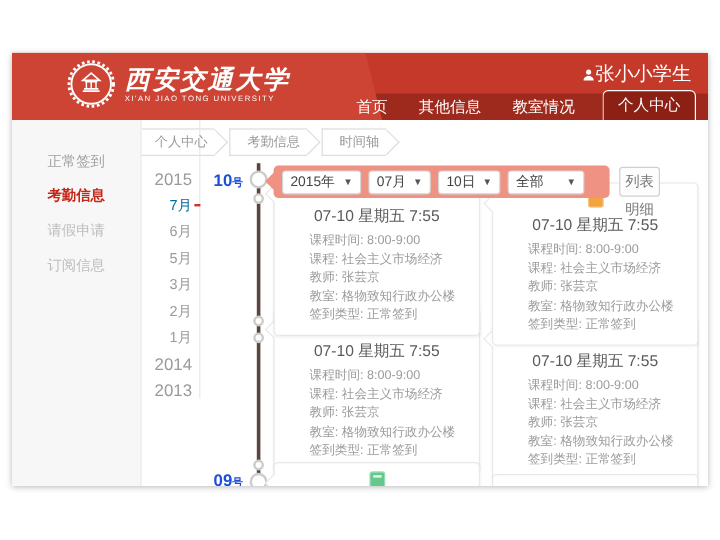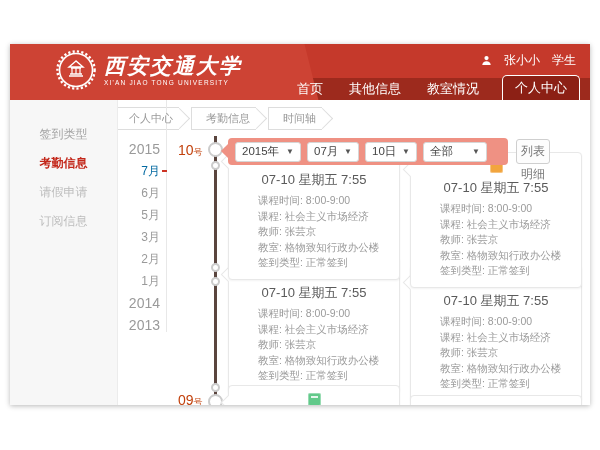--- a/index.html
+++ b/index.html
@@ -16,21 +16,21 @@
   .header-band { position:absolute; left:-26px; top:-2px; width:320px; height:62px;
                  background:#cd4334; transform:skewX(14deg); transform-origin:top left; }
   .brand { position:absolute; left:46px; top:6px; display:flex; align-items:center; color:#fff; }
   .logo { width:40px; height:40px; flex:0 0 auto; }
   .brand-text { margin-left:8px; display:flex; align-items:flex-end; }
   .uni-cn { font-family:"DejaVu Serif", serif; font-style:italic; font-weight:bold;
             font-size:21px; letter-spacing:2px; line-height:1; }
   .uni-en { font-size:6.5px; letter-spacing:1.2px; margin-top:3px; }
   .app-title { font-size:16px; font-weight:bold; margin-left:12px; margin-bottom:6px; letter-spacing:2px; }
   .userbox { position:absolute; right:14px; top:8px; display:flex; align-items:center;
-             gap:12px; color:#fff; font-size:12px; }
+             gap:0; color:#fff; font-size:16px; }
   .nav { position:absolute; right:6px; bottom:0; display:flex; align-items:flex-end; }
   .nav-item { color:#fff; font-size:13px; line-height:22px; padding:0 13px; cursor:pointer; }
   .nav-tab { color:#fff; font-size:13px; line-height:24px; padding:0 12px; margin-left:10px; margin-right:4px;
              background:#8c2015; border:1px solid #fff; border-bottom:none;
              border-radius:5px 5px 0 0; cursor:pointer; }
 
   
   .crumbs { position:absolute; left:104px; top:63px; display:flex; }
   .crumb { position:relative; background:#fff; border:1px solid #ddd; border-right:none;
            font-size:11px; color:#999; padding:3px 6px 3px 14px; margin-right:12px; }
@@ -53,21 +53,21 @@
   .yn.year { font-size:14px; line-height:22px; }
   .yn.month { font-size:12px; line-height:22px; }
   .yn.active { color:#0369a1; position:relative; }
   .yn.active .tick { position:absolute; right:-7px; top:10px; width:5px; height:2px; background:#cc3324; }
 
   
   .tl-line { position:absolute; left:204px; top:92px; bottom:0; width:3px; background:#5a453e; }
   .tl-node { position:absolute; background:#fff; border:2px solid #cccccc; border-radius:50%; }
   .tl-node.big { width:15px; height:15px; left:198px; }
   .tl-node.small { width:9px; height:9px; left:201px; }
-  .day-label { position:absolute; left:168px; color:#c2410c; font-size:14px; }
+  .day-label { position:absolute; left:168px; color:#1d4ed8; font-size:14px;font-weight:bold; }
   .day-label .suffix { font-size:9px; }
 
   
   .filterbar { position:absolute; left:218px; top:94px; width:280px; height:27px;
                background:#ef9183; border-radius:4px; display:flex; align-items:center;
                padding:0 7px; gap:6px; z-index:20; }
   .filterbar::before { content:""; position:absolute; left:-5px; top:8px; width:10px; height:10px;
                        background:#ef9183; transform:rotate(45deg); }
   .fselect { background:#fff; border:1px solid #d6d6d6; border-radius:3px; height:20px;
              display:flex; align-items:center; justify-content:space-between;
@@ -137,21 +137,21 @@
       </div>
     </div>
 
     <div class="crumbs">
       <div class="crumb"><span>个人中心</span></div>
       <div class="crumb"><span>考勤信息</span></div>
       <div class="crumb"><span>时间轴</span></div>
     </div>
 
     <div class="sidebar">
-      <div class="side-item">签到类型</div>
+      <div class="side-item">正常签到</div>
       <div class="side-item active">考勤信息</div>
       <div class="side-item dim">请假申请</div>
       <div class="side-item dim">订阅信息</div>
     </div>
 
     <div class="yearnav">
       <span class="yn year">2015</span>
       <span class="yn month active"><span>7月</span><span class="tick"></span></span>
       <span class="yn month">6月</span>
       <span class="yn month">5月</span>

